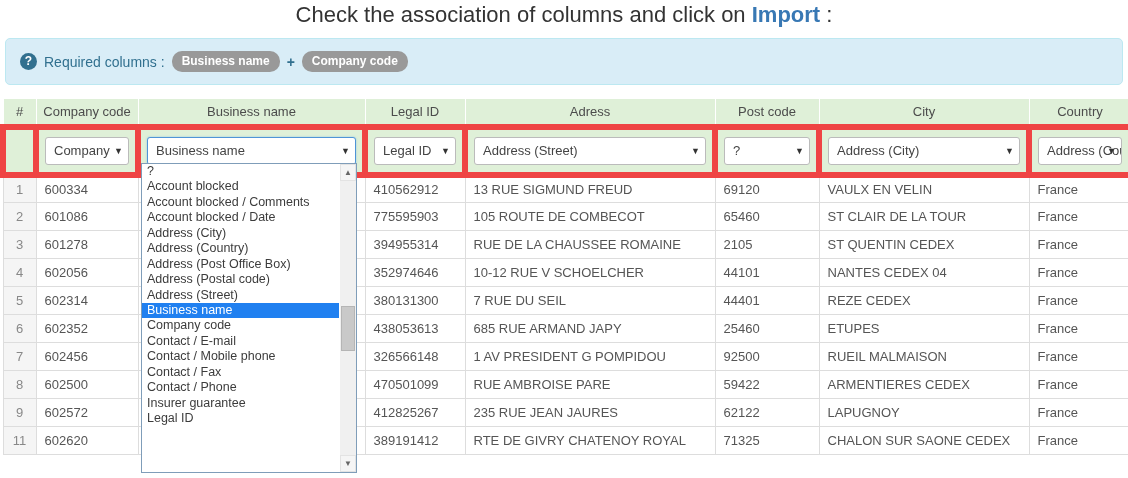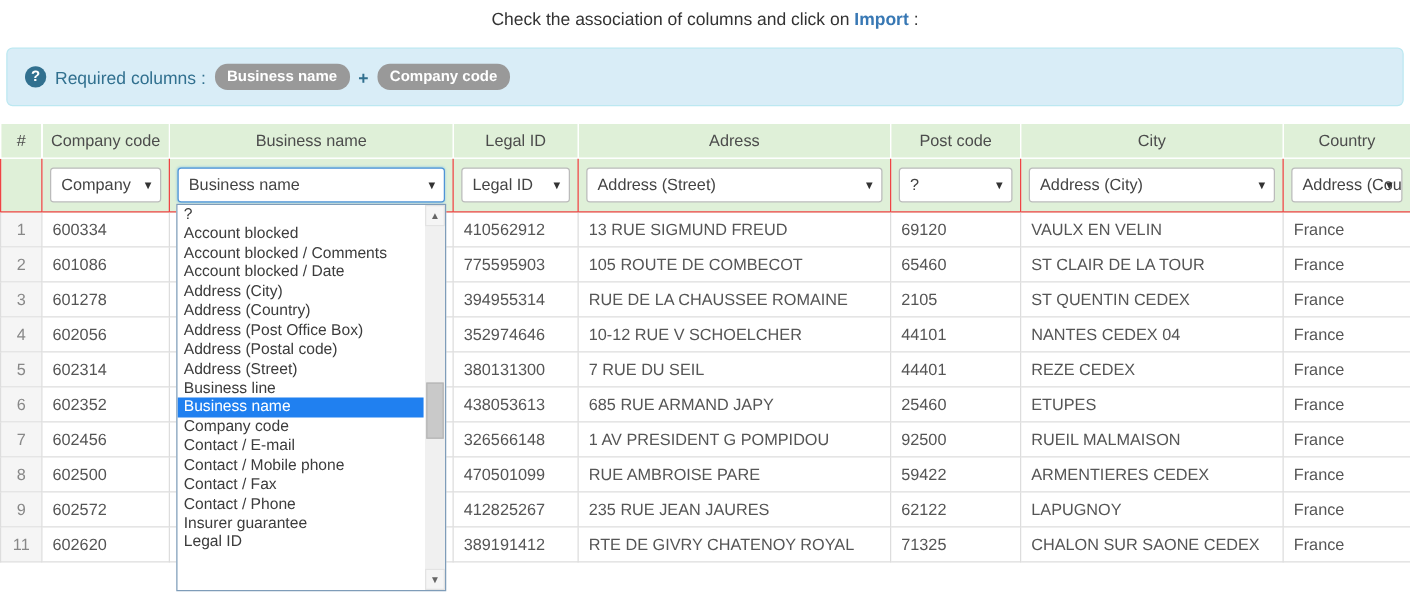--- a/index.html
+++ b/index.html
@@ -4,21 +4,21 @@
 <style>
   * { box-sizing: border-box; }
   html,body { margin:0; padding:0; }
   body {
     width:1128px; height:478px; overflow:hidden; position:relative;
     background:#fff; font-family:"Liberation Sans", sans-serif; color:#555;
   }
 
   
   .title {
-    text-align:center; font-size:14px; color:#333;
+    text-align:center; font-size:22px; color:#333;
     padding-top:1px; height:30px; line-height:28px;
   }
   .title .import { color:#3878b4; font-weight:bold; }
 
   
   .info-bar {
     margin:8px 5px 13px 5px; padding:12px 14px;
     background:#d9edf7; border:1px solid #bce8f1; border-radius:5px;
     color:#31708f; font-size:14px; display:flex; align-items:center; gap:7px;
   }
@@ -37,21 +37,21 @@
   table { border-collapse:collapse; table-layout:fixed; width:1128px; }
   col.c1{width:33px} col.c2{width:102px} col.c3{width:227px} col.c4{width:100px}
   col.c5{width:250px} col.c6{width:104px} col.c7{width:210px} col.c8{width:102px}
 
   thead th {
     background:#dff0d8; border:1px solid #fff; color:#4c4c4c;
     font-size:13px; font-weight:normal; height:28px; padding:0 4px;
     white-space:nowrap; overflow:hidden;
   }
   .select-row td {
-    background:#dff0d8; border:1px solid #ef4444; height:42px; padding:7px 6px;
+    background:#dff0d8; border:6px solid #ef4444; height:42px; padding:7px 6px;
   }
   .sel {
     position:relative; background:#fff; border:1px solid #bbb; border-radius:3px;
     height:28px; line-height:26px; padding:0 18px 0 8px; font-size:13px;
     color:#444; white-space:nowrap; overflow:hidden; cursor:default;
   }
   .sel.focused { border:1px solid #4f94d6; box-shadow:0 0 2px rgba(82,168,236,.6); }
   .sel .caret {
     position:absolute; right:5px; top:0; font-size:9px; color:#333; line-height:27px;
   }
@@ -258,21 +258,20 @@
   <div class="dropdown-list">
       <div class="opt">?</div>
       <div class="opt">Account blocked</div>
       <div class="opt">Account blocked / Comments</div>
       <div class="opt">Account blocked / Date</div>
       <div class="opt">Address (City)</div>
       <div class="opt">Address (Country)</div>
       <div class="opt">Address (Post Office Box)</div>
       <div class="opt">Address (Postal code)</div>
       <div class="opt">Address (Street)</div>
-      <div class="opt">Business line</div>
       <div class="opt selected">Business name</div>
       <div class="opt">Company code</div>
       <div class="opt">Contact / E-mail</div>
       <div class="opt">Contact / Mobile phone</div>
       <div class="opt">Contact / Fax</div>
       <div class="opt">Contact / Phone</div>
       <div class="opt">Insurer guarantee</div>
       <div class="opt">Legal ID</div>
     </div>
   <div class="scrollbar">

